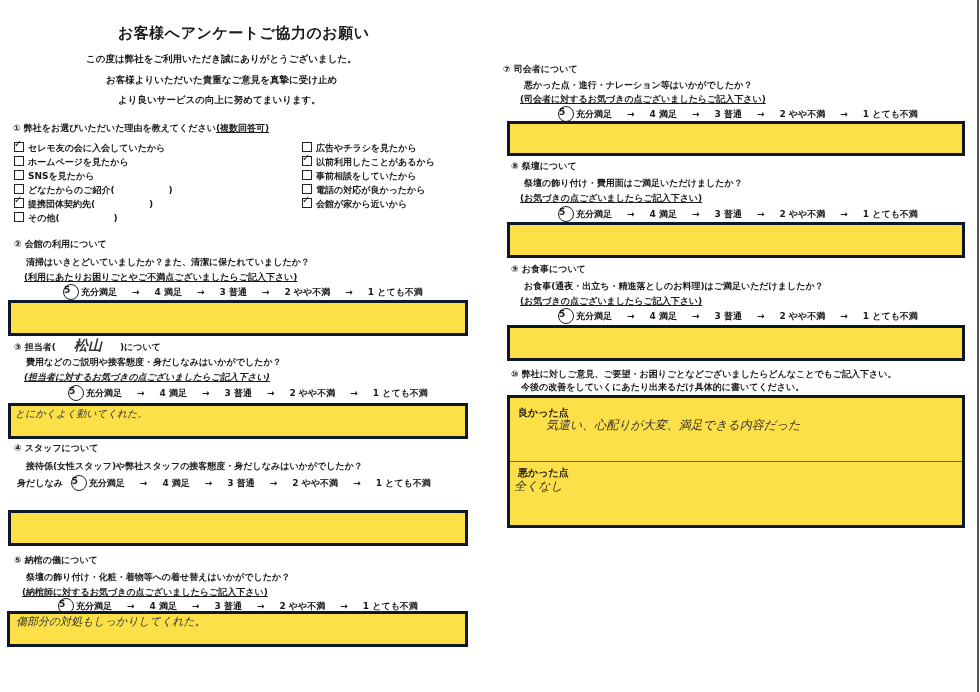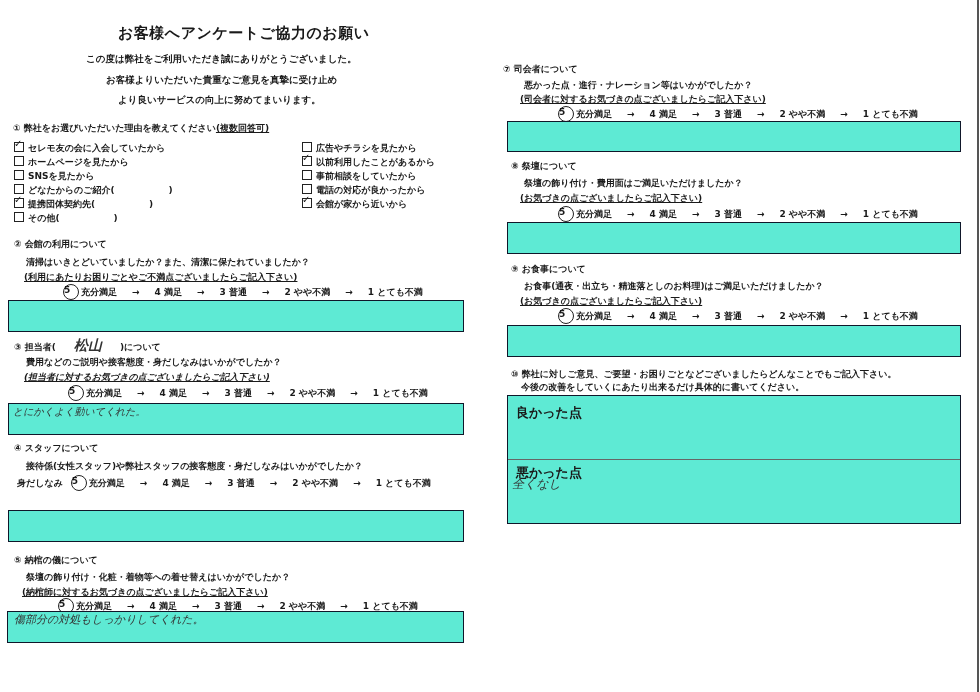--- a/index.html
+++ b/index.html
@@ -11,27 +11,27 @@
   .title { font-size:15px; font-weight:bold; letter-spacing:0.5px; }
   .intro { font-size:9.5px; font-weight:bold; }
   .q { font-size:9px; font-weight:bold; }
   .sub { font-size:9px; font-weight:bold; }
   .note { font-size:9px; font-weight:bold; text-decoration:underline; }
   .scale { font-size:9px; font-weight:bold; display:flex; align-items:center; gap:0; }
   .scale span { display:inline-block; }
   .circ5 { display:inline-flex; width:14px; height:14px; border:1px solid #222; border-radius:50%;
            align-items:center; justify-content:center; font-size:9px; margin-right:2px; }
   .arrow { margin:0 15px; }
-  .box { position:absolute; border:1px solid #0f172a; background:#5eead4; }
+  .box { position:absolute; border:3px solid #0f172a; background:#fde047; }
   .hand { font-family:"DejaVu Serif", serif; font-size:11px; color:#333; font-style:italic; position:absolute; white-space:nowrap; }
   .cb { display:inline-block; width:8px; height:8px; border:1px solid #222; margin-right:4px; position:relative; vertical-align:-1px; }
   .cb.checked::after { content:"✓"; position:absolute; left:-1px; top:-5px; font-size:10px; color:#222; }
   .opt { font-size:9px; font-weight:bold; }
   .rline { position:absolute; left:977px; top:0; width:2px; height:692px; background:#555; }
-  .label-sm { font-size:13px; font-weight:bold; position:absolute; }
+  .label-sm { font-size:10px; font-weight:bold; position:absolute; }
   .divider { position:absolute; height:1px; background:#666; }
 </style>
 </head>
 <body>
 
 <div class="rline"></div>
 
 <div class="abs title" style="left:118px;top:24px;">お客様へアンケートご協力のお願い</div>
 <div class="abs intro" style="left:86px;top:53px;">この度は弊社をご利用いただき誠にありがとうございました。</div>
 <div class="abs intro" style="left:106px;top:74px;">お客様よりいただいた貴重なご意見を真摯に受け止め</div>
@@ -201,16 +201,17 @@
     <span>1 とても不満</span>
 </div>
 <div class="box" style="left:507px;top:325px;width:452px;height:30px;">
   <span class="hand" style="left:4px;top:2px;"></span>
 </div>
 
 <div class="abs q" style="left:511px;top:368px;">⑩ 弊社に対しご意見、ご要望・お困りごとなどございましたらどんなことでもご記入下さい。</div>
 <div class="abs sub" style="left:521px;top:381px;">今後の改善をしていくにあたり出来るだけ具体的に書いてください。</div>
 <div class="box" style="left:507px;top:395px;width:452px;height:127px;">
   <span class="label-sm" style="left:8px;top:8px;">良かった点</span>
+  <span class="hand" style="left:36px;top:19px;font-size:12px;">気遣い、心配りが大変、満足できる内容だった</span>
   <div class="divider" style="left:0;top:63px;width:452px;"></div>
   <span class="label-sm" style="left:8px;top:68px;">悪かった点</span>
   <span class="hand" style="left:4px;top:80px;font-size:12px;">全くなし</span>
 </div>
 
 </body></html>

